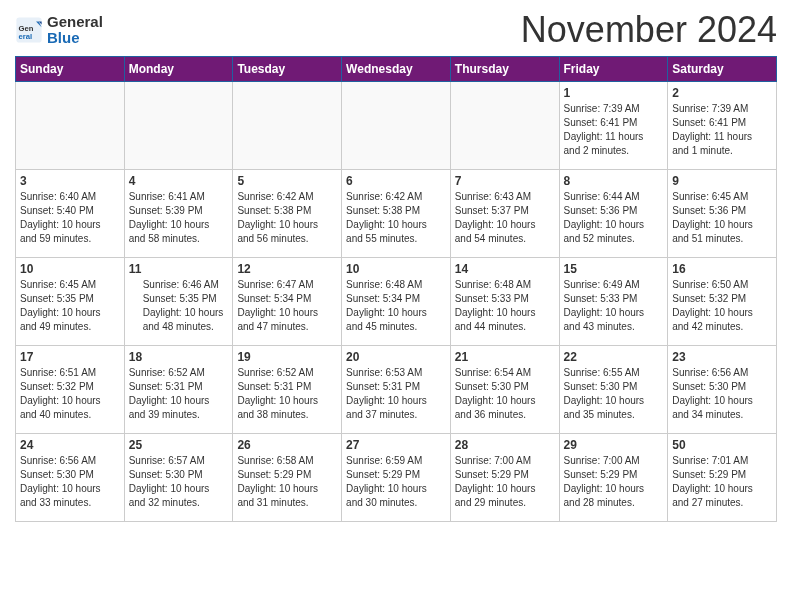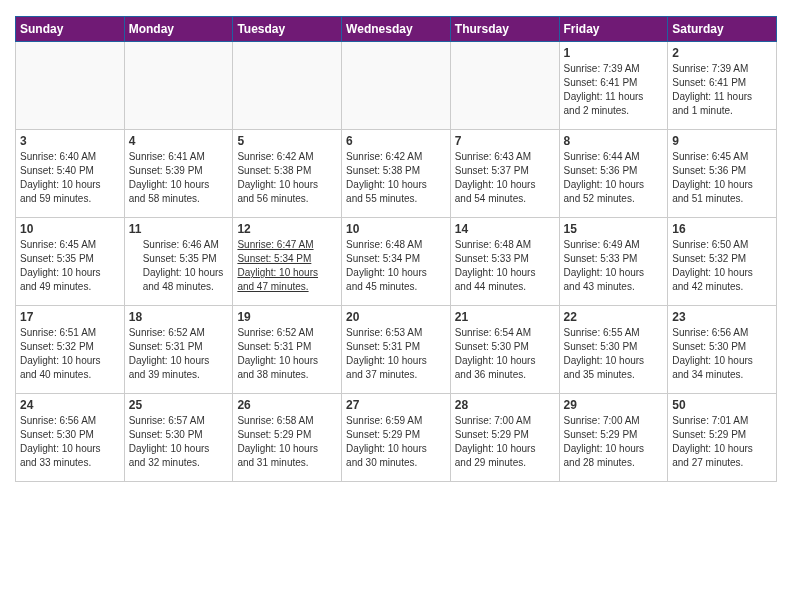--- a/index.html
+++ b/index.html
@@ -80,21 +80,39 @@
       font-size: 10px;
       line-height: 1.4;
       color: #333;
     }
   </style>
 </head>
 <body>
 
 <div class="container">
   <div class="header-top">
+    <div class="logo">
+      <svg class="logo-icon" viewBox="0 0 40 40" xmlns="http://www.w3.org/2000/svg">
+        <rect x="2" y="2" width="36" height="36" rx="4" fill="#e8f0f8"></rect>
+        <text x="5" y="22" font-size="11" font-weight="bold" fill="#333" font-family="Arial">Gen</text>
+        <text x="5" y="33" font-size="11" font-weight="bold" fill="#1a6ab5" font-family="Arial">eral</text>
+        <polygon points="30,8 38,16 34,8" fill="#2971b8"></polygon>
+        <polygon points="34,8 38,12 38,8" fill="#1a4a90"></polygon>
+      </svg>
+      <div>
+        <div style="line-height:1">
+          <span style="font-size:15px;font-weight:bold;color:#333;">General</span>
+        </div>
+        <div style="line-height:1">
+          <span style="font-size:15px;font-weight:bold;color:#1a6ab5;">Blue</span>
+        </div>
+      </div>
+    </div>
     <div class="title-block">
+      <div class="month-title">November 2024</div>
     </div>
   </div>
 
   <table class="calendar">
     <thead>
       <tr>
         <th>Sunday</th>
         <th>Monday</th>
         <th>Tuesday</th>
         <th>Wednesday</th>
@@ -186,21 +204,21 @@
           </td>
           <td>
             <div class="day-number">11</div>
             <div class="day-info" style="white-space: pre-line; margin-left: 14px;">Sunrise: 6:46 AM
 Sunset: 5:35 PM
 Daylight: 10 hours
 and 48 minutes.</div>
           </td>
           <td>
             <div class="day-number">12</div>
-            <div class="day-info" style="white-space: pre-line; text-decoration: underline;">Sunrise: 6:47 AM
+            <div class="day-info" style="white-space: pre-line;">Sunrise: 6:47 AM
 Sunset: 5:34 PM
 Daylight: 10 hours
 and 47 minutes.</div>
           </td>
           <td>
             <div class="day-number">10</div>
             <div class="day-info" style="white-space: pre-line;">Sunrise: 6:48 AM
 Sunset: 5:34 PM
 Daylight: 10 hours
 and 45 minutes.</div>

